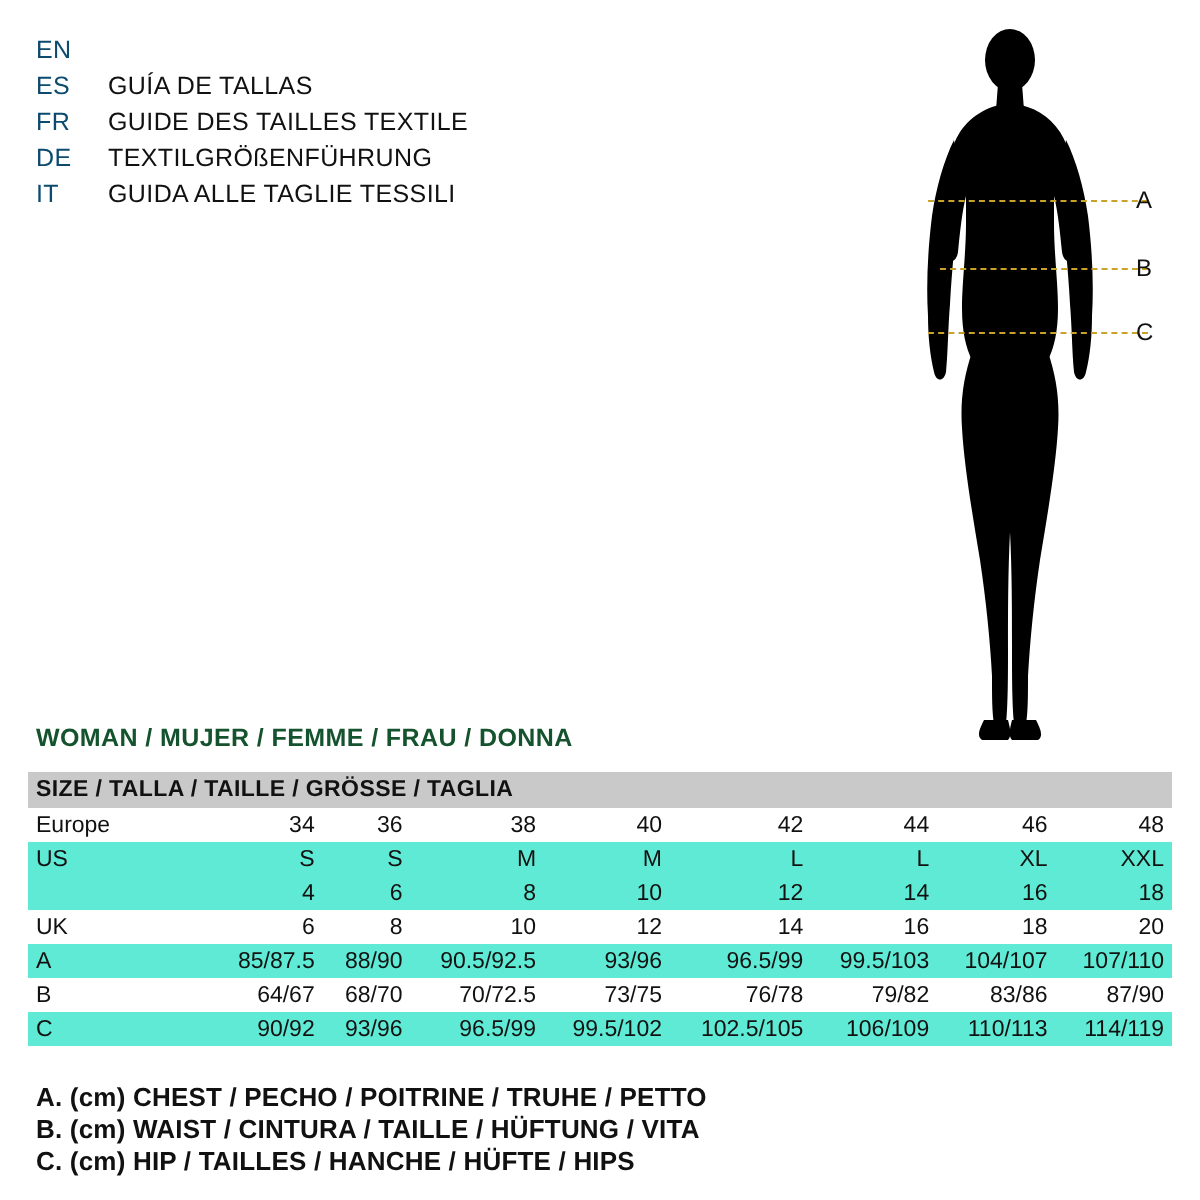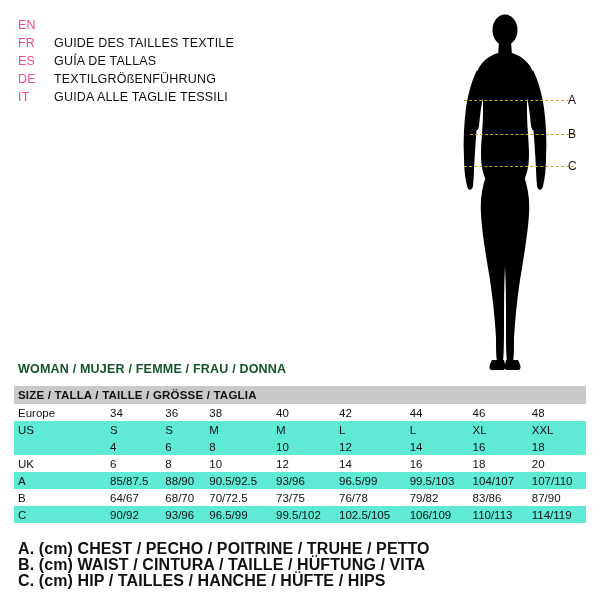--- a/index.html
+++ b/index.html
@@ -31,21 +31,21 @@
   .lang-row {
     display: flex;
     align-items: baseline;
     height: 18px;
     line-height: 18px;
   }
   .lang-code {
     width: 36px;
     font-size: 12.5px;
     letter-spacing: 0.2px;
-    color: #ec4899;
+    color: #0c4a6e;
   }
   .lang-text {
     font-size: 12.5px;
     letter-spacing: 0.2px;
     color: #111;
   }
 
   
   .figure-wrap {
     position: absolute;
@@ -112,54 +112,54 @@
   }
   tr.plain td {
     background: #ffffff;
   }
   td.label-col {
     text-align: left;
     width: 84px;
     padding-left: 6px;
   }
   td.val {
-    text-align: left;
+    text-align: right;
   }
 
   
   .notes {
     position: absolute;
     left: 18px;
     top: 541px;
     width: 560px;
   }
   .note-line {
-    font-size: 16px;
+    font-size: 13px;
     font-weight: bold;
     line-height: 16px;
     color: #111;
     letter-spacing: 0.1px;
   }
 </style>
 </head>
 <body>
 
 <div class="page">
 
   <div class="lang-block">
     <div class="lang-row">
       <span class="lang-code">EN</span>
     </div>
     <div class="lang-row">
+      <span class="lang-code">ES</span>
+      <span class="lang-text">GUÍA DE TALLAS</span>
+    </div>
+    <div class="lang-row">
       <span class="lang-code">FR</span>
       <span class="lang-text">GUIDE DES TAILLES TEXTILE</span>
-    </div>
-    <div class="lang-row">
-      <span class="lang-code">ES</span>
-      <span class="lang-text">GUÍA DE TALLAS</span>
     </div>
     <div class="lang-row">
       <span class="lang-code">DE</span>
       <span class="lang-text">TEXTILGRÖßENFÜHRUNG</span>
     </div>
     <div class="lang-row">
       <span class="lang-code">IT</span>
       <span class="lang-text">GUIDA ALLE TAGLIE TESSILI</span>
     </div>
   </div>

